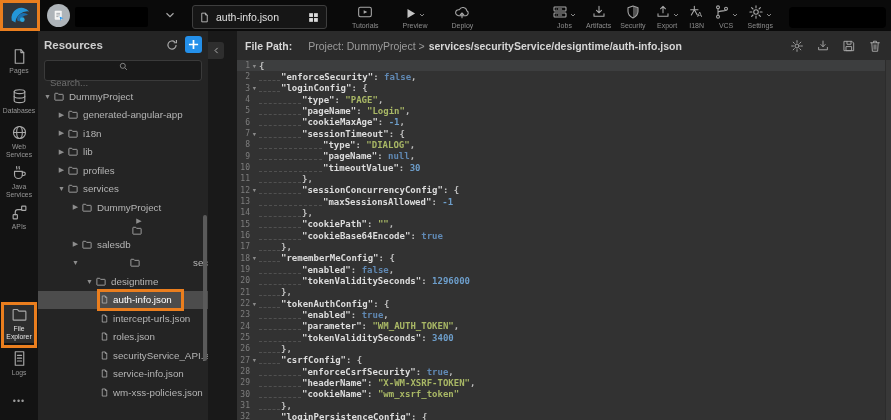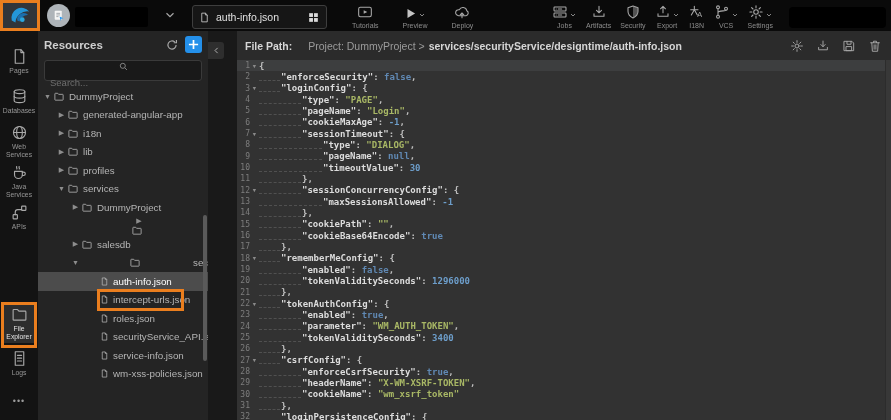--- a/index.html
+++ b/index.html
@@ -453,20 +453,29 @@
       </div>
       <div class="tree-row" style="padding-left: 32px; gap: 48px;">
         <span class="arrow">▼</span>
         <span class="ic t-ic" style="width: 12px; height: 11px;">
           <svg viewBox="0 0 24 24" fill="none" stroke="#a5a5a5" stroke-width="2">
             <path d="M3 6a1 1 0 0 1 1-1h5.2l2 2.3H20a1 1 0 0 1 1 1V19a1 1 0 0 1-1 1H4a1 1 0 0 1-1-1z"></path>
           </svg>
         </span>
         <span class="t-label">securityService</span>
       </div>
+      <div class="tree-row" style="padding-left: 46px;">
+        <span class="arrow">▼</span>
+        <span class="ic t-ic" style="width: 12px; height: 11px;">
+          <svg viewBox="0 0 24 24" fill="none" stroke="#a5a5a5" stroke-width="2">
+            <path d="M3 6a1 1 0 0 1 1-1h5.2l2 2.3H20a1 1 0 0 1 1 1V19a1 1 0 0 1-1 1H4a1 1 0 0 1-1-1z"></path>
+          </svg>
+        </span>
+        <span class="t-label">designtime</span>
+      </div>
       <div class="tree-row selected" style="padding-left: 60px;">
         <span class="ic t-ic" style="width: 9px; height: 11px; margin-left: 2px;">
           <svg viewBox="0 0 24 24" fill="none" stroke="#b5b5b5" stroke-width="2">
             <path d="M6 2.5h8l4 4v15H6z"></path>
             <path d="M14 2.5v4h4"></path>
           </svg>
         </span>
         <span class="t-label">auth-info.json</span>
       </div>
       <div class="tree-row" style="padding-left: 60px; text-align: center;">

